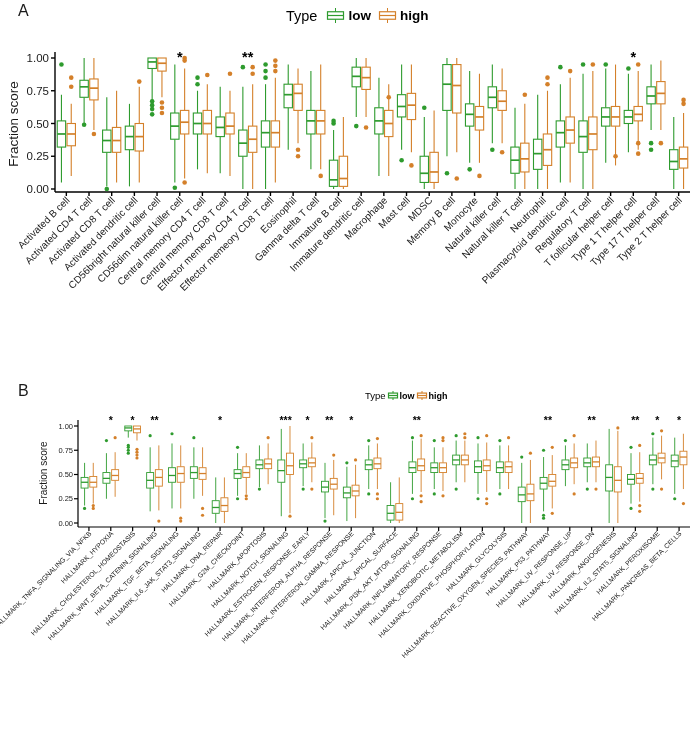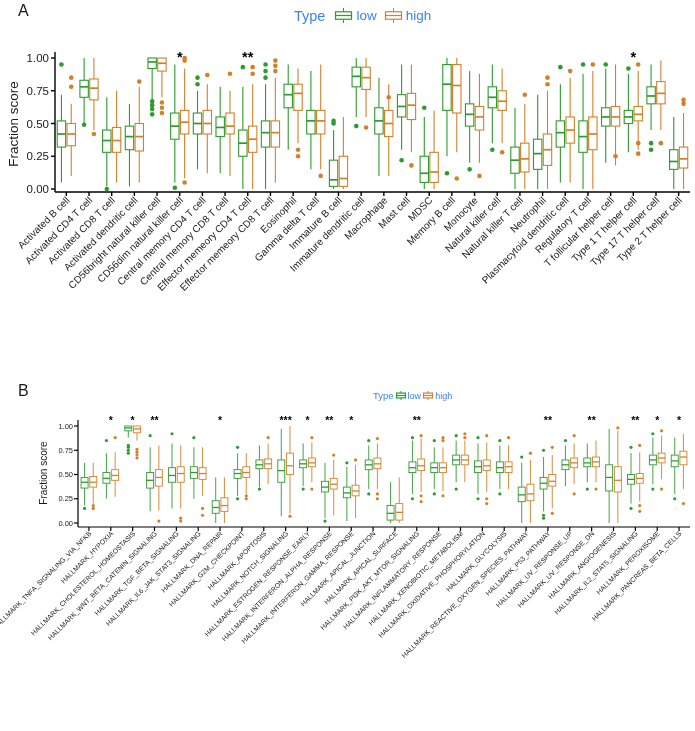--- a/index.html
+++ b/index.html
@@ -4,26 +4,26 @@
 <style>
   html,body{margin:0;padding:0;background:#fff;}
   #figure{position:relative;width:695px;height:731px;background:#fff;overflow:hidden;
           font-family:"Liberation Sans",sans-serif;color:#000;}
   .panel-label{position:absolute;font-size:16px;font-weight:500;color:#1a1a1a;}
   #label-a{left:18px;top:2px;}
   #label-b{left:18px;top:382px;}
   .ylabel{position:absolute;text-align:center;color:#1a1a1a;white-space:nowrap;}
   #ylabel-a{width:140px;height:16px;left:-56px;top:116px;font-size:13.5px;transform:rotate(-90deg);}
   #ylabel-b{width:90px;height:12px;left:-1px;top:467px;font-size:10px;transform:rotate(-90deg);}
-  .legend{position:absolute;display:flex;align-items:center;color:#3b82f6;margin-left:8px;}
+  .legend{position:absolute;display:flex;align-items:center;color:#000000;}
   #legend-a{left:286px;top:7px;gap:7px;font-size:13.5px;}
   #legend-a .legend-title{font-size:14.5px;margin-right:2px;}
   #legend-b{left:365px;top:390px;gap:1px;font-size:9px;}
   #legend-b .legend-title{font-size:9.5px;}
-  .legend-item{display:flex;align-items:center;gap:3px;}
+  .legend-item{display:flex;align-items:center;gap:3px;font-weight:bold;}
   #legend-b .legend-item{gap:1px;}
   svg{display:block;}
   #plot-svg{position:absolute;left:0;top:0;}
   text{font-family:"Liberation Sans",sans-serif;}
 </style>
 </head>
 <body>
 
 <div id="figure">
 

